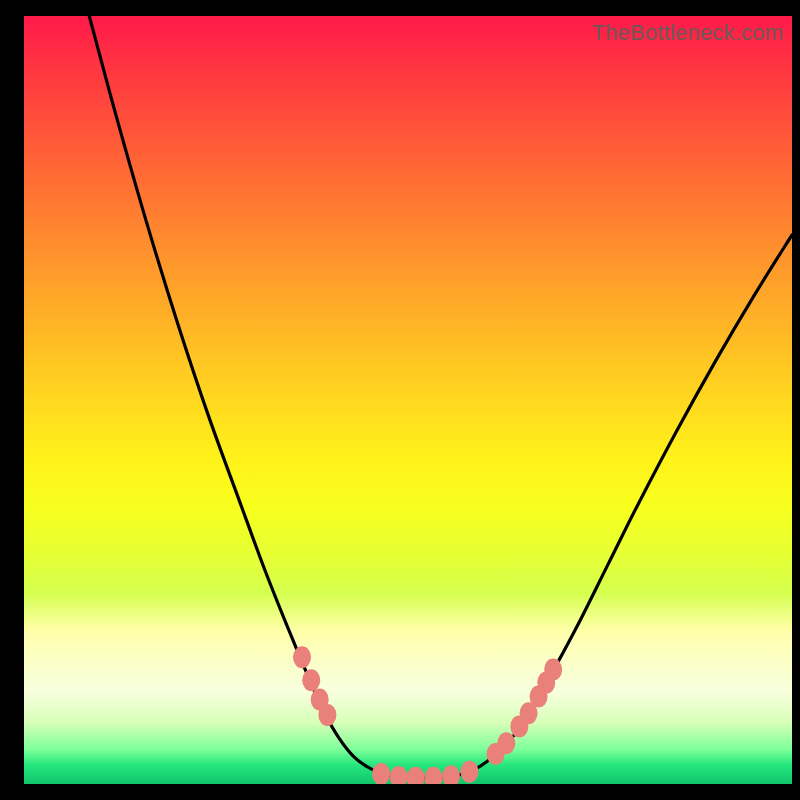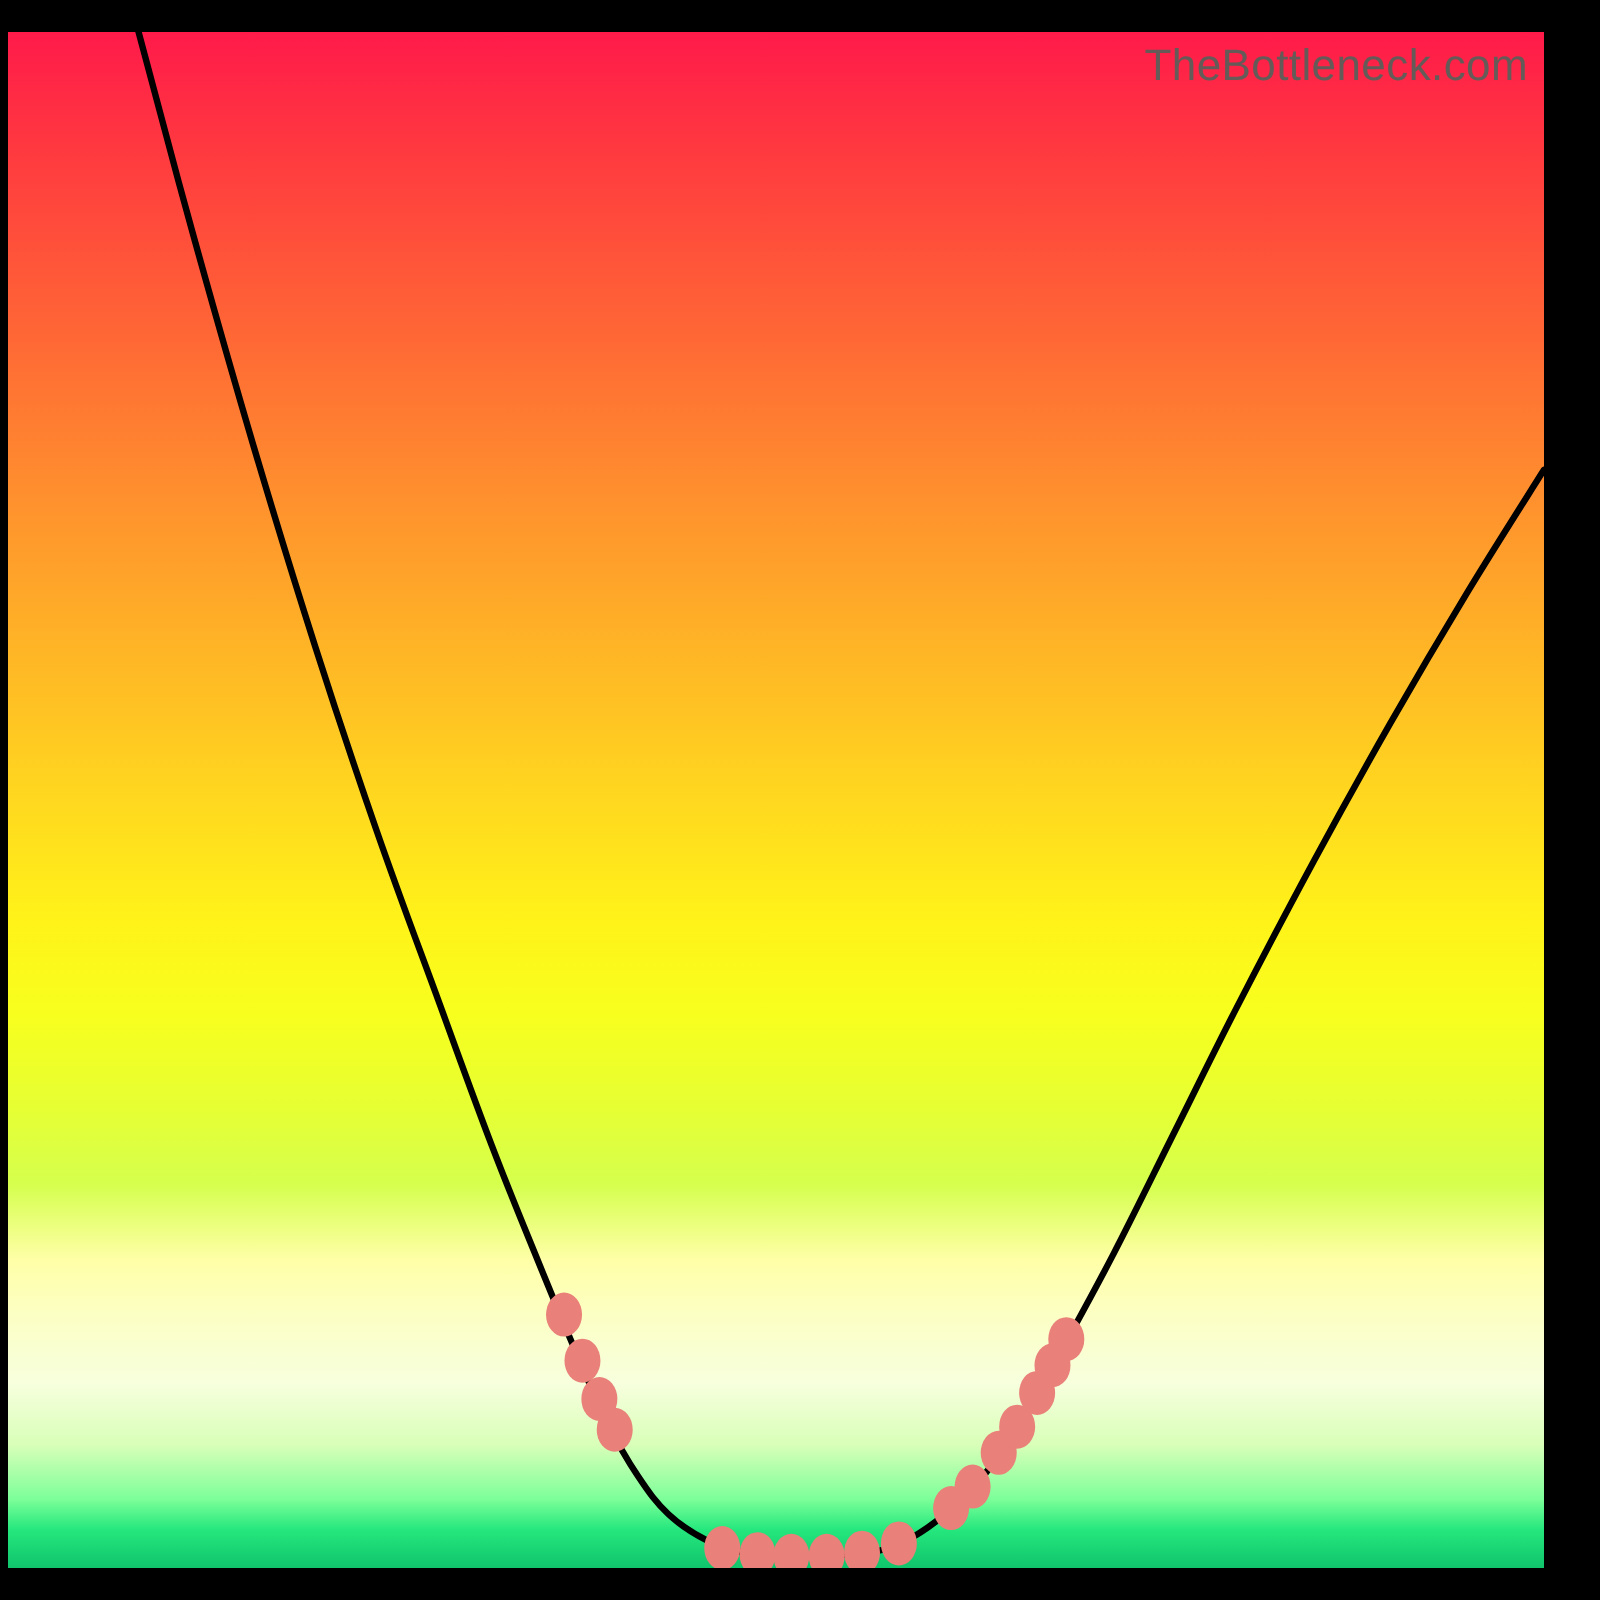--- a/index.html
+++ b/index.html
@@ -6,21 +6,21 @@
     margin: 0;
     padding: 0;
     width: 800px;
     height: 800px;
     background: #000000;
     overflow: hidden;
     font-family: Arial, Helvetica, sans-serif;
   }
   .frame {
     position: absolute;
-    left: 4px;
+    left: 24px;
     top: 16px;
     width: 768px;
     height: 768px;
     background: #000;
   }
   .plot {
     position: absolute;
     left: 0;
     top: 0;
     width: 768px;

